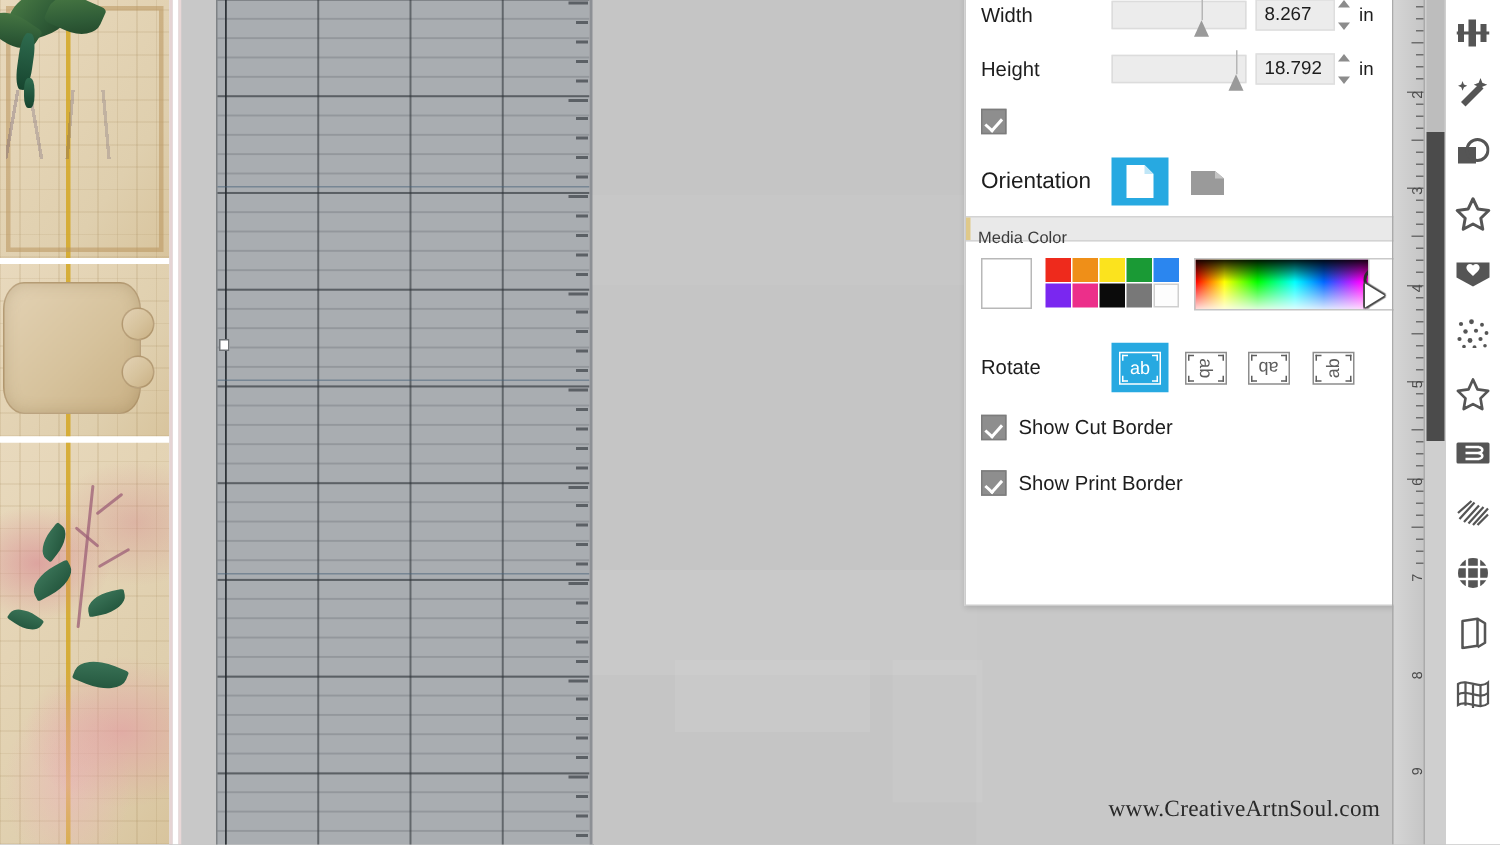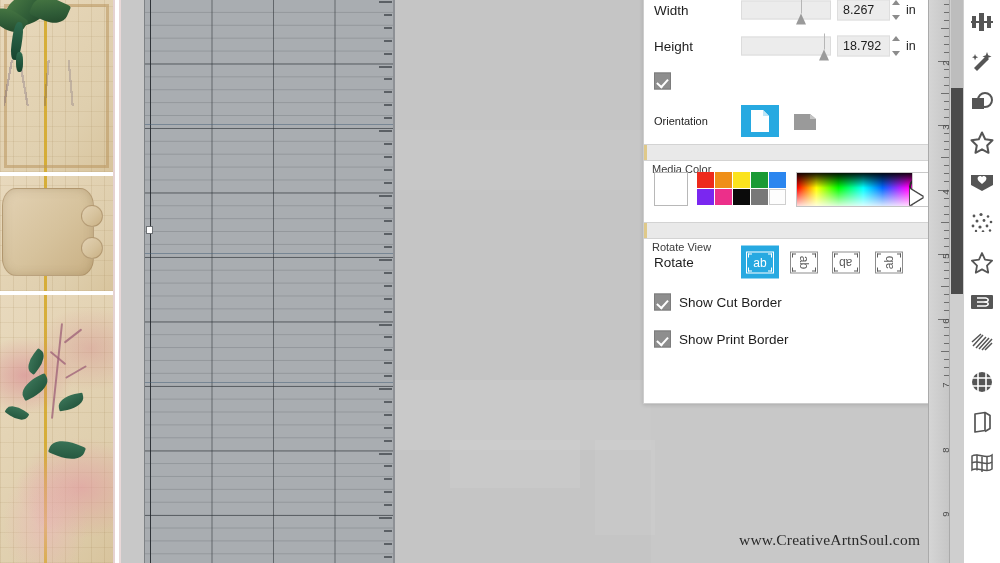--- a/index.html
+++ b/index.html
@@ -210,35 +210,35 @@
     border: solid #ffffff; border-width: 0 2px 2px 0;
     transform: rotate(42deg);
   }
   .cb-label {
     position: absolute; left: 35px; top: 50%; transform: translateY(-50%);
     font-size: 13.5px; color: #1d1d1d;
   }
 
   
   #orientation-row { position: relative; height: 46px; }
-  #orientation-label { position: absolute; left: 10px; top: 50%; transform: translateY(-50%); font-size: 11px; color:#1d1d1d; }
+  #orientation-label { position: absolute; left: 10px; top: 50%; transform: translateY(-50%); font-size: 15px; color:#1d1d1d; }
   .orient-btn {
     position: absolute; top: 50%; transform: translateY(-50%);
     width: 38px; height: 32px; display: flex; align-items: center; justify-content: center;
   }
   #orient-portrait { left: 97px; background: #27a9e1; }
   #orient-landscape { left: 142px; background: transparent; }
 
   
   .section-header {
     position: relative; height: 17px;
     background: #e9e9e9; border-top: 1px solid #d3d3d3; border-bottom: 1px solid #d3d3d3;
   }
   .section-header span {
-    position: absolute; left: 8px; top: 18px; font-size: 11px; color: #3b3b3b;
+    position: absolute; left: 8px; top: 8px; font-size: 11px; color: #3b3b3b;
   }
   .section-header::before {
     content: ""; position: absolute; left: 0; top: 0; bottom: 0; width: 3px; background: #dfc98a;
   }
 
   
   #media-color-body { position: relative; height: 61px; }
   #white-swatch {
     position: absolute; left: 10px; top: 11px; width: 34px; height: 34px;
     background: #ffffff; border: 1px solid #b8b8b8;
@@ -523,23 +523,20 @@
         <div class="swatch" style="background:#787878"></div>
         <div class="swatch" style="background:#fdfdfd; border:1px solid #cfcfcf"></div>
       </div>
       <div id="spectrum">
         <div id="spectrum-cursor"></div>
       </div>
       <div id="picker-preview"></div>
       <div id="picker-arrow"></div>
     </div>
 
-    <div class="section-header">
-      <span>Rotate View</span>
-    </div>
     <div id="rotate-row">
       <div id="rotate-label">Rotate</div>
 
       <div class="rot-btn" id="rot-0">
         <div class="rot-box">
           <i class="corner c1"></i>
             <i class="corner c2"></i>
             <i class="corner c3"></i>
             <i class="corner c4"></i>
           <span>ab</span>

